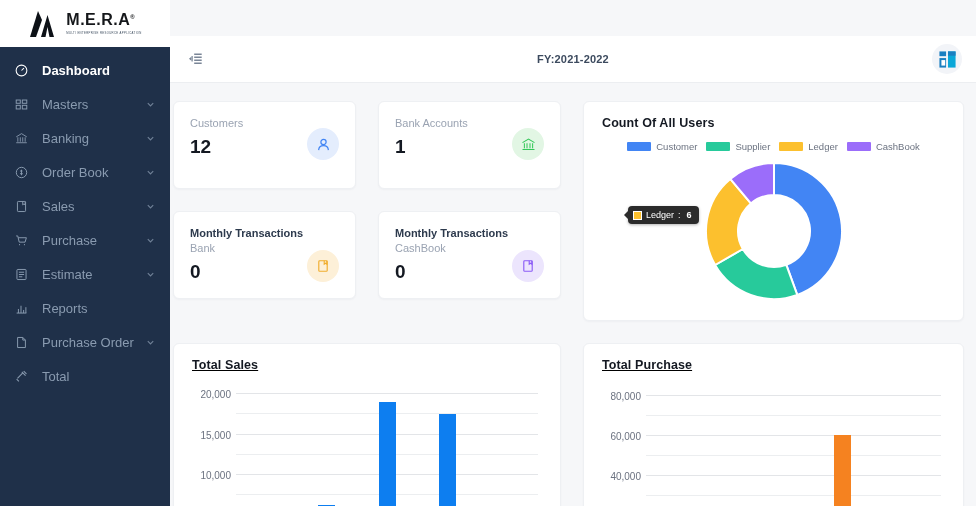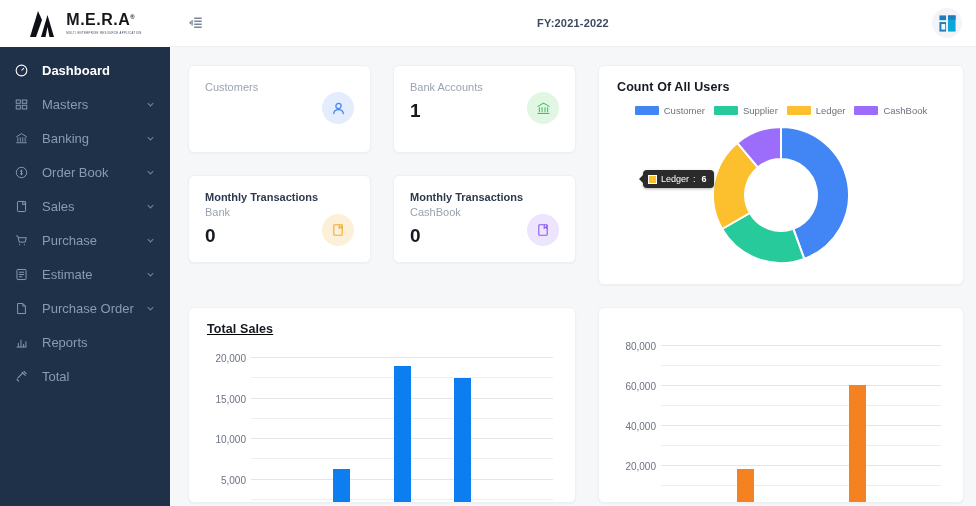--- a/index.html
+++ b/index.html
@@ -49,21 +49,21 @@
   .nav-item.active { color: #ffffff; font-weight: bold; }
   .nav-ico {
     width: 19px; flex: 0 0 19px;
     display: flex; align-items: center; justify-content: flex-start;
   }
   .nav-ico svg { display: block; }
   .nav-label { flex: 1; padding-left: 8px; white-space: nowrap; }
   .chev { flex: 0 0 10px; opacity: .75; }
 
   
-  .right { flex: 1; display: flex; flex-direction: column; min-width: 0; }
+  .right { flex: 1; display: flex; flex-direction: column; min-width: 0; margin-top: 36px; }
   .header {
     height: 47px; flex: 0 0 47px;
     background: #ffffff;
     border-bottom: 1px solid #eceef1;
     display: flex; align-items: center;
     padding: 0 14px 0 18px;
     position: relative;
   }
   .collapse-btn { cursor: pointer; display: flex; align-items: center; }
   .fy-title {
@@ -74,21 +74,21 @@
   .header-right { margin-left: auto; z-index: 2; }
   .avatar-btn {
     width: 30px; height: 30px; border-radius: 50%;
     background: #f2f4f8;
     display: flex; align-items: center; justify-content: center;
     cursor: pointer;
   }
 
   
   .content {
-    flex: 1; padding: 18px 12px 0 18px;
+    flex: 1; padding: 18px 12px 0 3px;
     overflow: hidden;
   }
   .row { display: flex; gap: 22px; }
   .col-left { width: 388px; flex: 0 0 388px; }
   .col-right { flex: 1; }
 
   .card {
     background: #ffffff;
     border: 1px solid #eef0f3;
     border-radius: 6px;
@@ -283,40 +283,40 @@
         <span class="chev">
           <svg width="9" height="9" viewBox="0 0 10 10" fill="none" stroke="#8a9bb0" stroke-width="1.3">
               <path d="M2 3.5 L5 6.5 L8 3.5"></path>
             </svg>
         </span>
       </div>
 
       <div class="nav-item">
         <span class="nav-ico">
           <svg width="13" height="13" viewBox="0 0 16 16" fill="none" stroke="#8a9bb0" stroke-width="1.2">
+              <path d="M2 13.6 H14"></path>
+              <path d="M4.2 13.6 V8.6 M7.4 13.6 V4.6 M10.6 13.6 V9.8 M13.4 13.6 V6.4"></path>
+            </svg>
+        </span>
+        <span class="nav-label">Reports</span>
+      </div>
+
+      <div class="nav-item">
+        <span class="nav-ico">
+          <svg width="13" height="13" viewBox="0 0 16 16" fill="none" stroke="#8a9bb0" stroke-width="1.2">
               <path d="M3.2 1.8 H9.6 L12.8 5 V14.2 H3.2 Z"></path>
               <path d="M9.6 1.8 V5 H12.8"></path>
             </svg>
         </span>
         <span class="nav-label">Purchase Order</span>
         <span class="chev">
           <svg width="9" height="9" viewBox="0 0 10 10" fill="none" stroke="#8a9bb0" stroke-width="1.3">
               <path d="M2 3.5 L5 6.5 L8 3.5"></path>
             </svg>
         </span>
-      </div>
-
-      <div class="nav-item">
-        <span class="nav-ico">
-          <svg width="13" height="13" viewBox="0 0 16 16" fill="none" stroke="#8a9bb0" stroke-width="1.2">
-              <path d="M2 13.6 H14"></path>
-              <path d="M4.2 13.6 V8.6 M7.4 13.6 V4.6 M10.6 13.6 V9.8 M13.4 13.6 V6.4"></path>
-            </svg>
-        </span>
-        <span class="nav-label">Reports</span>
       </div>
 
       <div class="nav-item">
         <span class="nav-ico">
           <svg width="13" height="13" viewBox="0 0 16 16" fill="none" stroke="#8a9bb0" stroke-width="1.3">
               <path d="M8.4 2.4 L13 7 M10.7 1.3 L14.1 4.7 M9.6 3.6 L3 10.2 M2 11.2 L4.8 14"></path>
             </svg>
         </span>
         <span class="nav-label">Total</span>
       </div>
@@ -349,20 +349,21 @@
     </header>
 
     <main class="content">
       <div class="row">
 
         <div class="col-left">
           <div class="stats-grid">
 
             <div class="card stat-card">
               <div class="stat-label">Customers</div>
+              <div class="stat-value">12</div>
               <div class="stat-ico" style="background:#e4edfd;">
                 <svg width="15" height="15" viewBox="0 0 16 16" fill="none" stroke="#4285f4" stroke-width="1.3">
                   <circle cx="8" cy="5.4" r="2.8"></circle>
                     <path d="M2.8 14 C3 10.6 5.3 9.2 8 9.2 C10.7 9.2 13 10.6 13.2 14"></path>
                 </svg>
               </div>
             </div>
 
             <div class="card stat-card">
               <div class="stat-label">Bank Accounts</div>
@@ -475,20 +476,21 @@
                 <div class="axis-label" style="bottom: 161.905px; transform: translateY(50%);">20,000</div>
                 <div class="bar" style="left: 144.1px; width: 17px; height: 51px; background: rgb(13, 126, 240);"></div>
                 <div class="bar" style="left: 204.5px; width: 17px; height: 153.81px; background: rgb(13, 126, 240);"></div>
                 <div class="bar" style="left: 264.9px; width: 17px; height: 142.476px; background: rgb(13, 126, 240);"></div>
               </div>
           </div>
         </div>
 
         <div class="col-right">
           <div class="card chart-card">
+            <div class="panel-title">Total Purchase</div>
             <div class="plot" id="plot-purchase">
                 <div class="grid-line" style="bottom: 20px;"></div>
                 <div class="grid-line major" style="bottom: 40px;"></div>
                 <div class="axis-label" style="bottom: 40px; transform: translateY(50%);">20,000</div>
                 <div class="grid-line" style="bottom: 60px;"></div>
                 <div class="grid-line major" style="bottom: 80px;"></div>
                 <div class="axis-label" style="bottom: 80px; transform: translateY(50%);">40,000</div>
                 <div class="grid-line" style="bottom: 100px;"></div>
                 <div class="grid-line major" style="bottom: 120px;"></div>
                 <div class="axis-label" style="bottom: 120px; transform: translateY(50%);">60,000</div>

